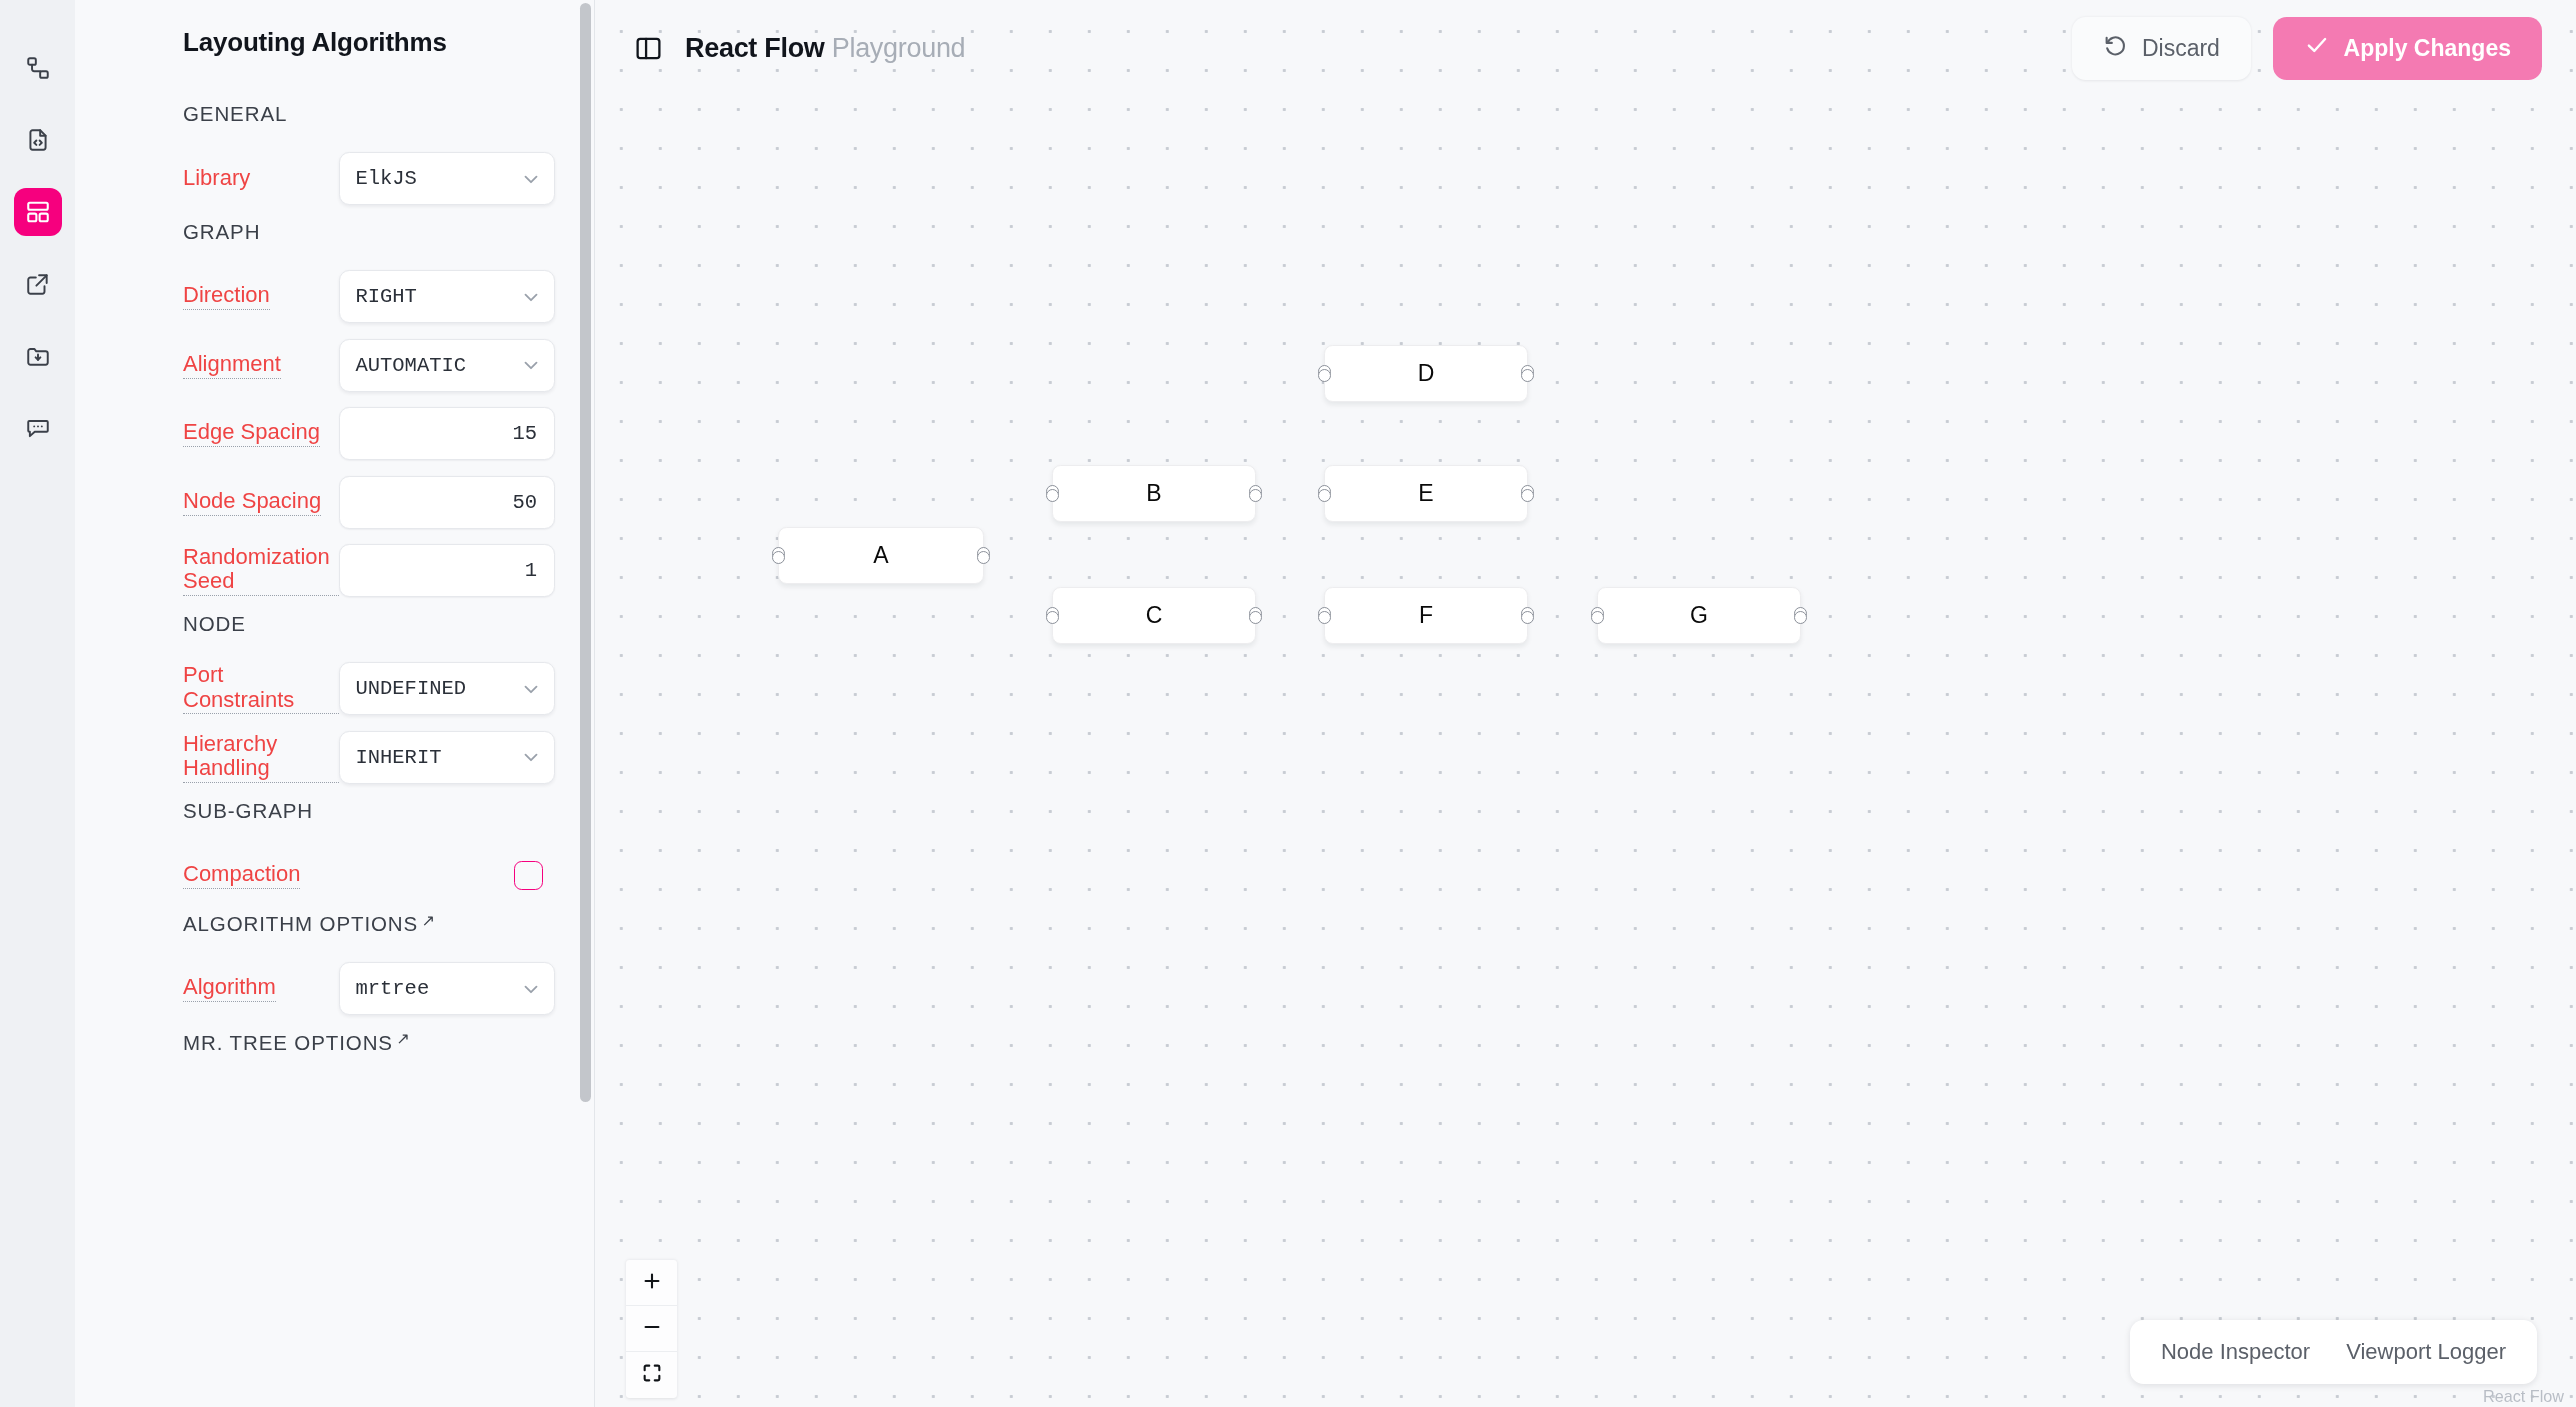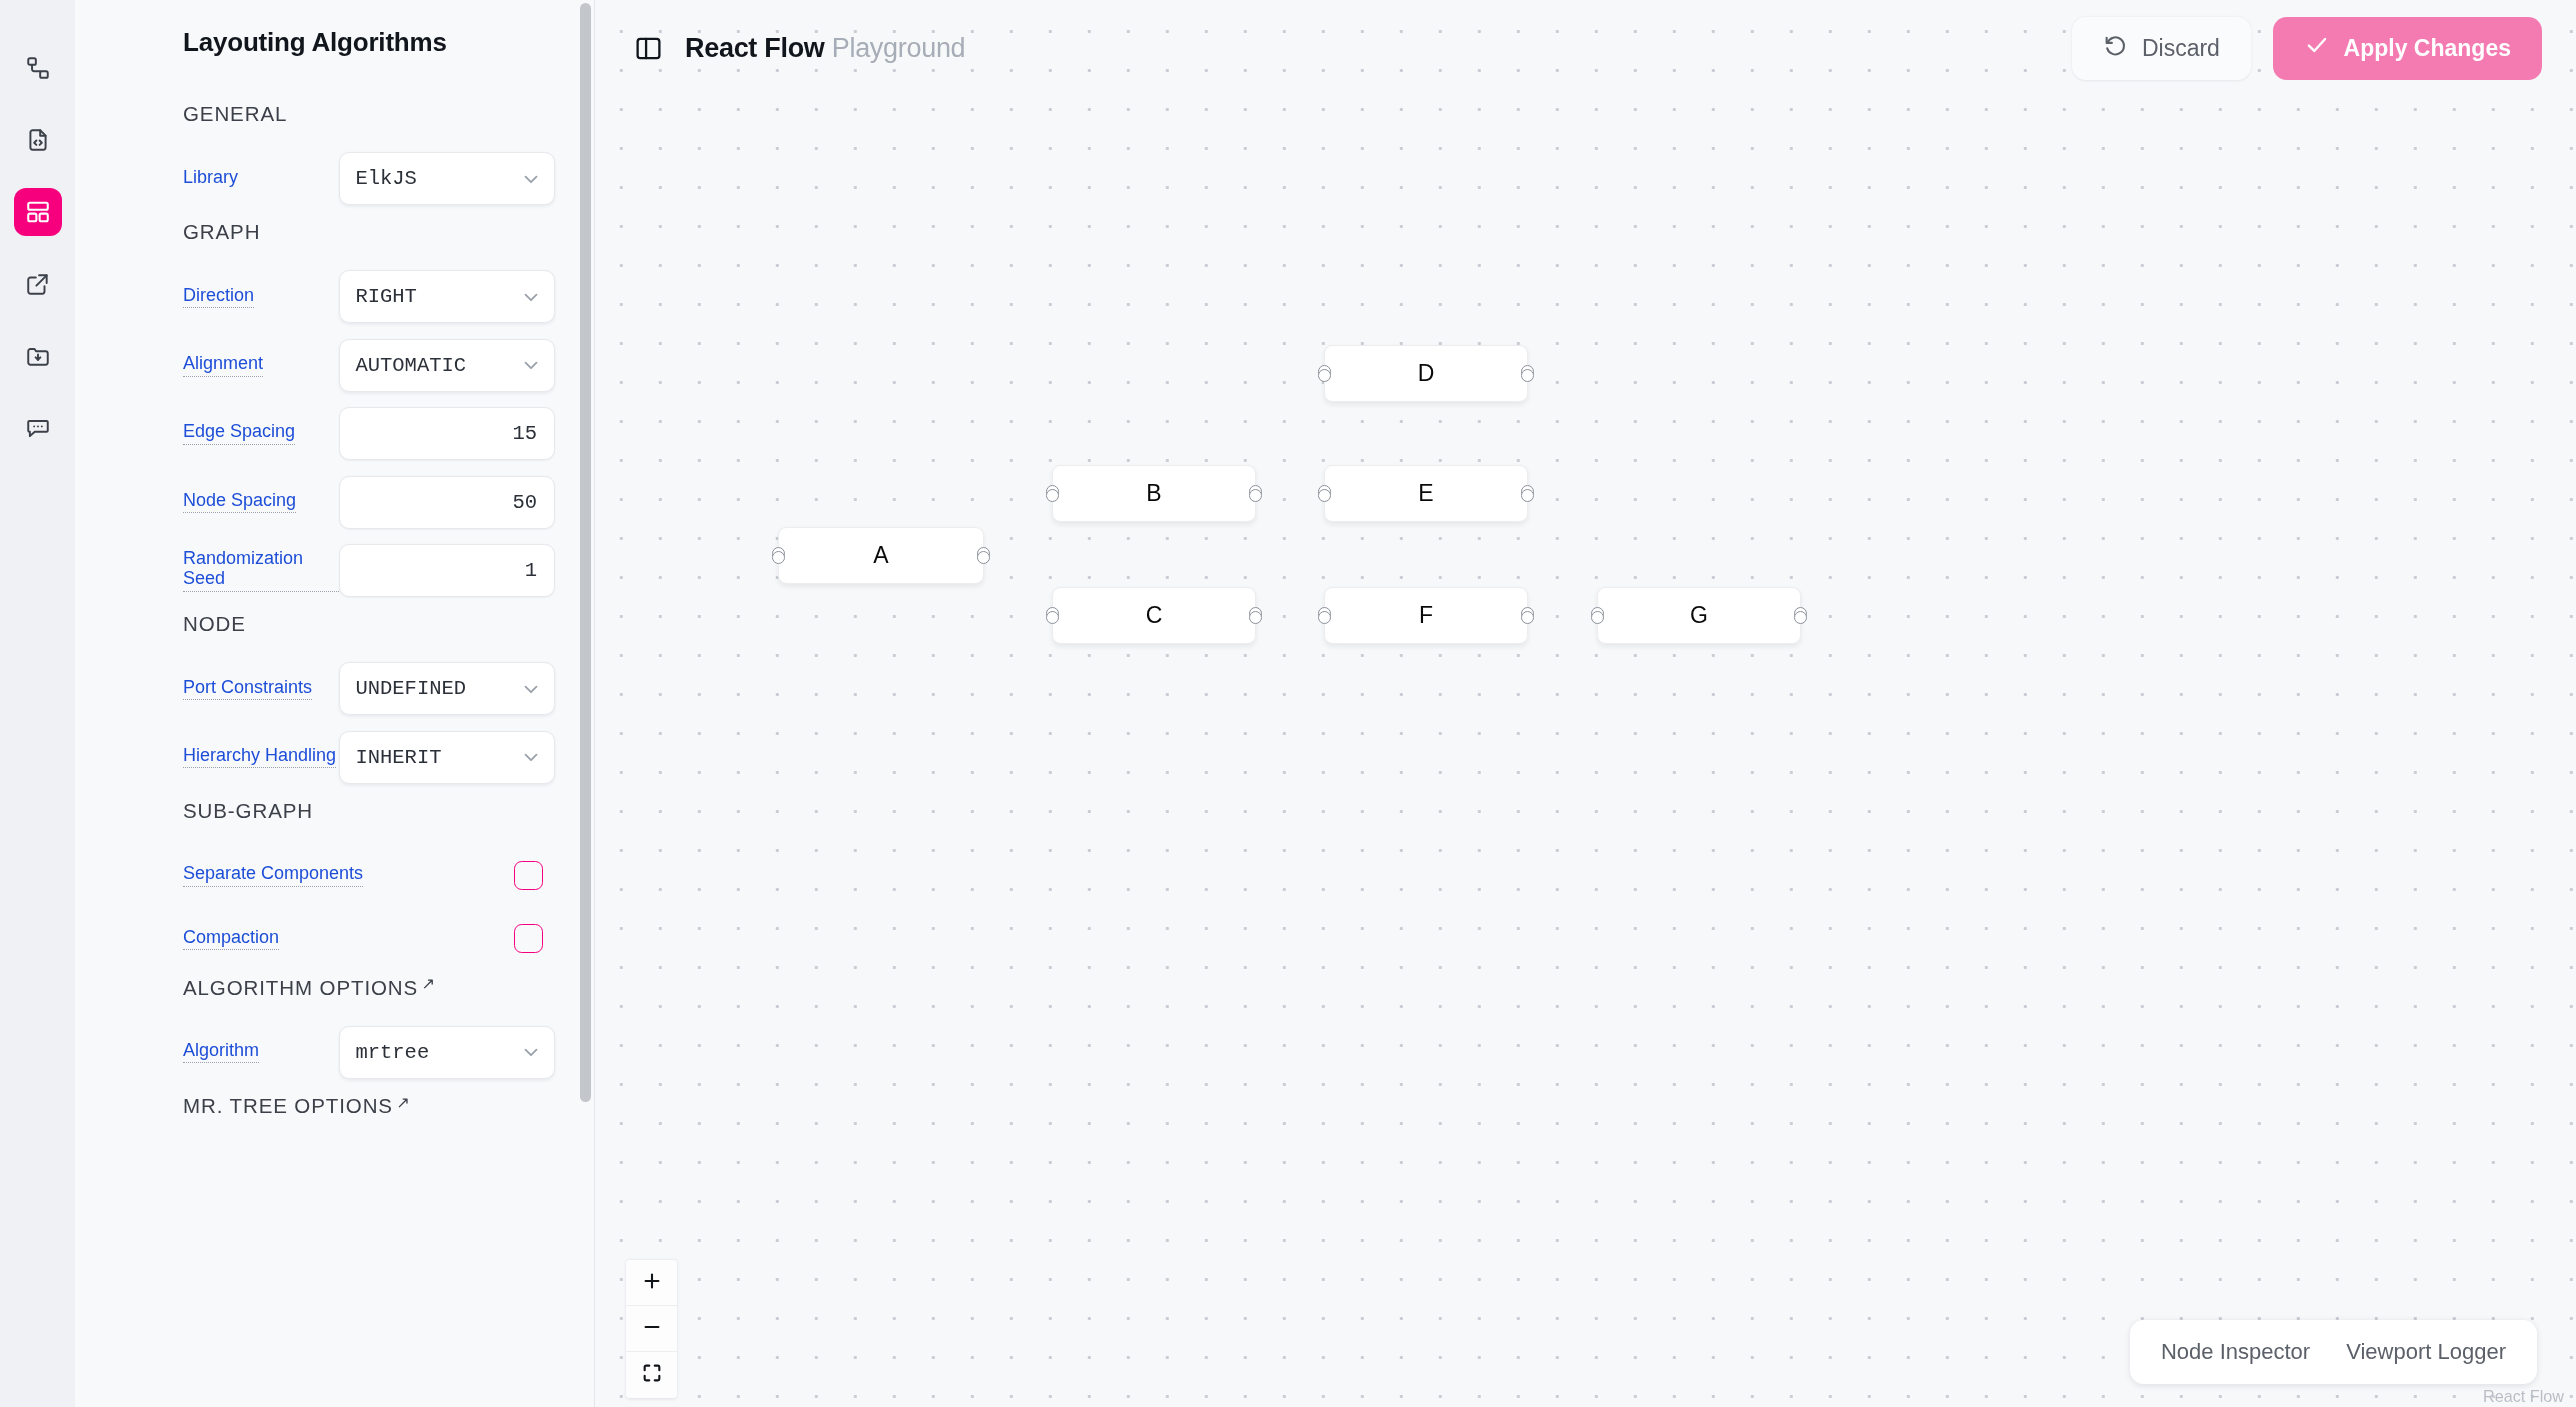--- a/index.html
+++ b/index.html
@@ -56,21 +56,21 @@
   }
   .section-head .ext { font-size: 16.2px; line-height: 1; position: relative; top: -4.3px; }
   .row {
     display: flex; align-items: center; justify-content: space-between;
     padding-left: 82px;
     min-height: 53px;
     margin-bottom: 15.4px;
   }
   .row.tight { margin-bottom: 10.3px; }
   .row-label {
-    font-size: 18px; color: #1d4ed8;
+    font-size: 22px; color: #ef4444;
     border-bottom: 0.9px dotted #9aa1ab;
     padding-bottom: 1.7px;
     line-height: 1.1;
     cursor: help;
   }
   .row-label.plain { border-bottom: none; cursor: default; }
 
   .ctl {
     width: 216px; height: 53px;
     background: #ffffff;
@@ -337,24 +337,20 @@
               <span>INHERIT</span>
               <span class="chev">
                 <svg viewBox="0 0 24 24" fill="none" stroke="currentColor" stroke-width="2" stroke-linecap="round" stroke-linejoin="round">
                   <path d="M6 9.5 12 15.5 18 9.5"></path>
                 </svg>
               </span>
             </div>
           </div>
           <div class="section-head">
             <span>SUB-GRAPH</span>
-          </div>
-          <div class="row tight">
-            <div class="row-label">Separate Components</div>
-            <div class="checkbox"></div>
           </div>
           <div class="row tight">
             <div class="row-label">Compaction</div>
             <div class="checkbox"></div>
           </div>
           <div class="section-head">
             <span>ALGORITHM OPTIONS</span>
             <span class="ext">↗</span>
           </div>
           <div class="row">

